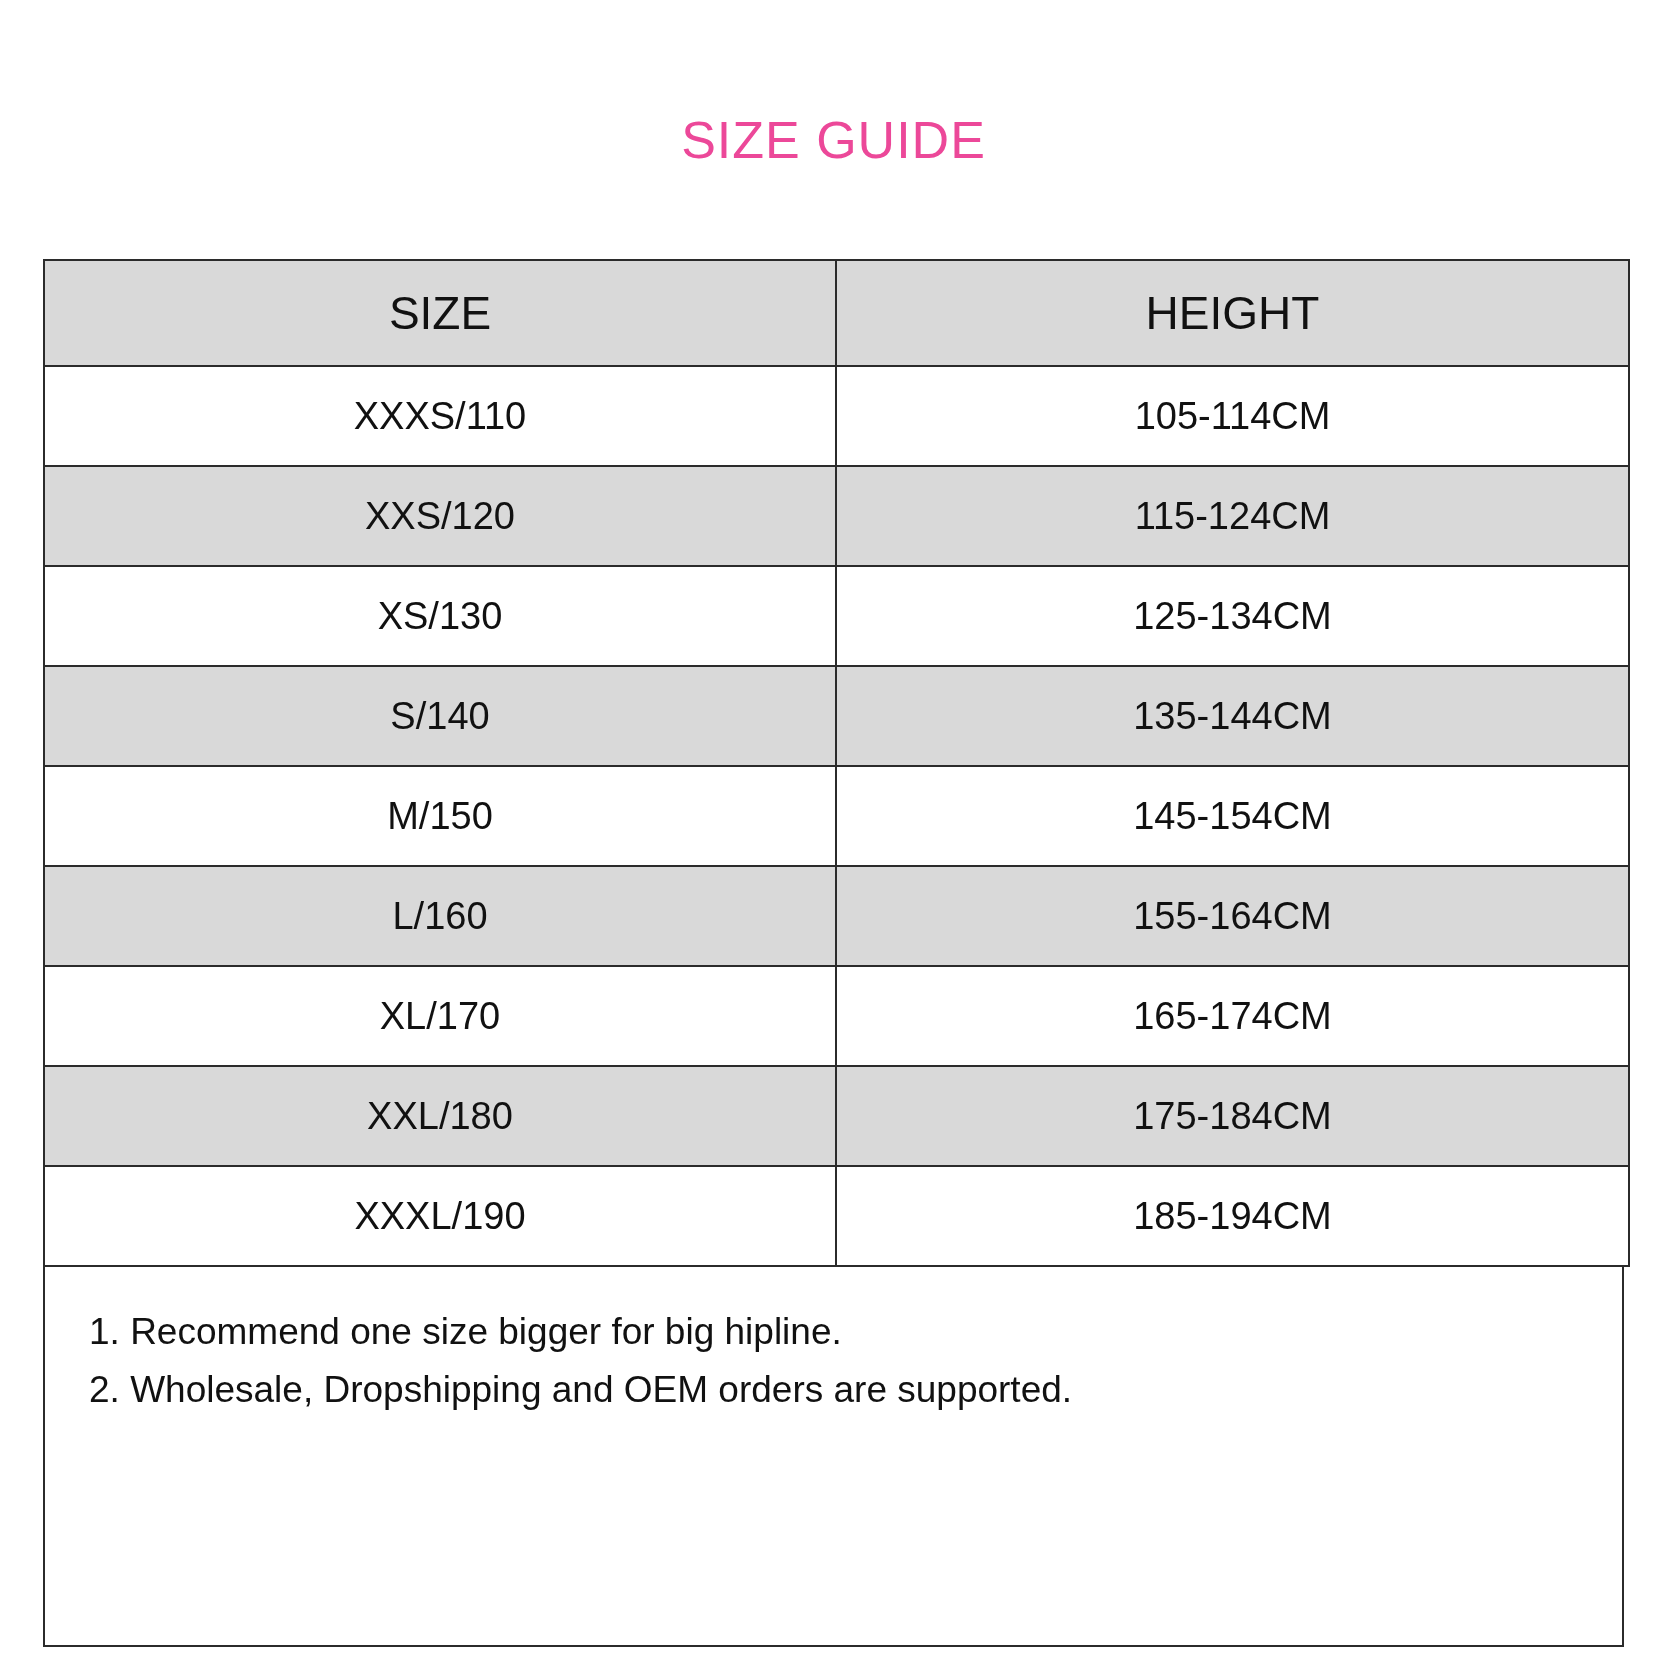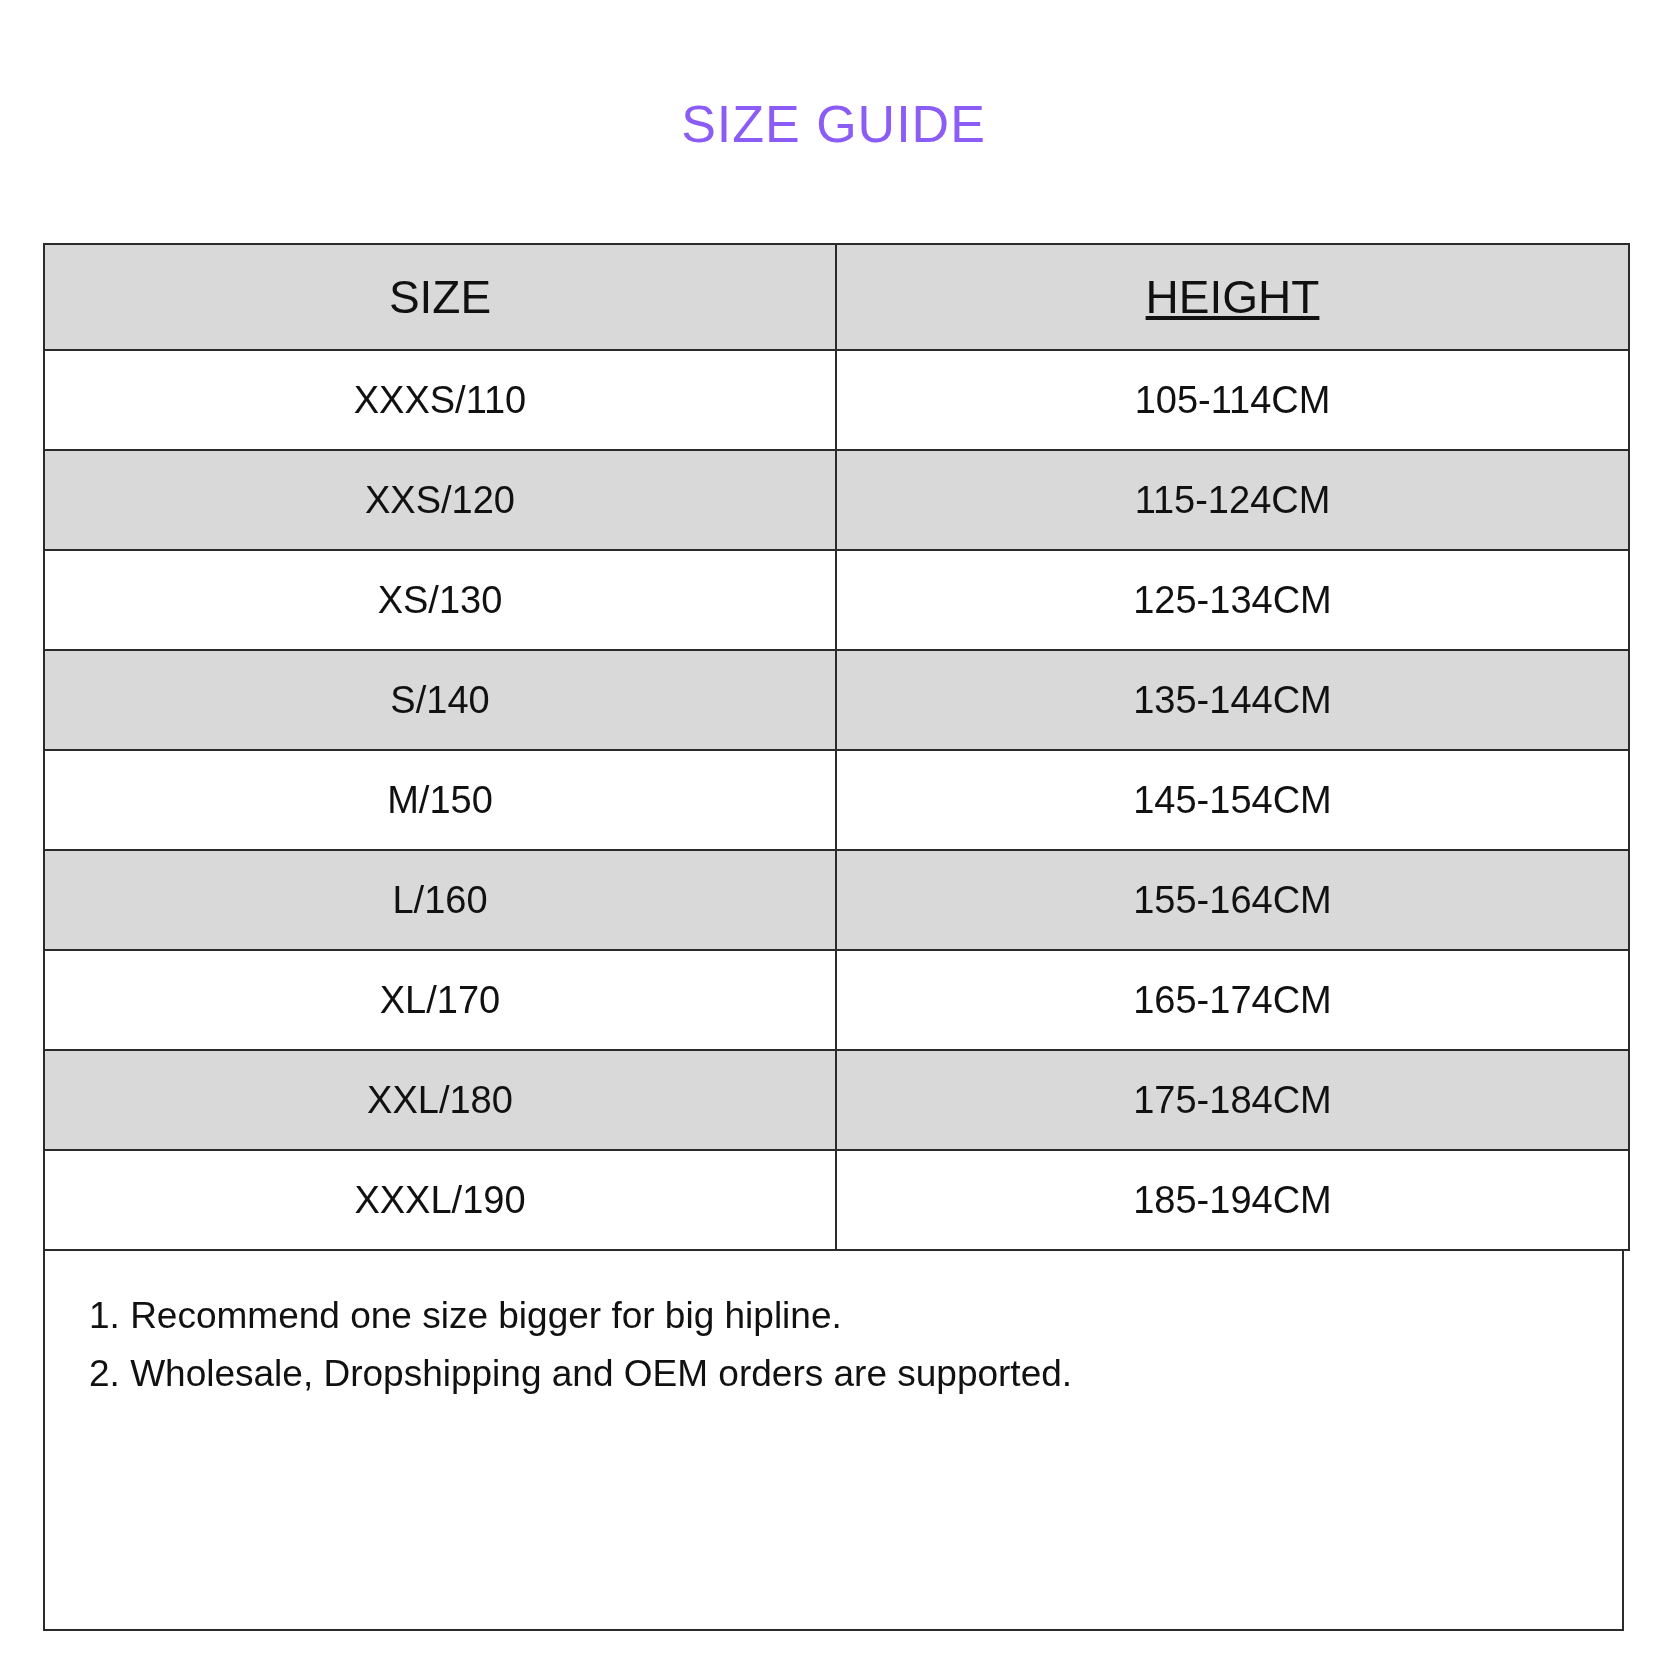--- a/index.html
+++ b/index.html
@@ -20,22 +20,22 @@
     height: 1667px;
     box-sizing: border-box;
     padding: 0;
     position: relative;
   }
   .title {
     text-align: center;
     font-size: 52px;
     font-weight: 400;
     letter-spacing: 1px;
-    color: #8b5cf6;
-    margin: 0;
+    color: #ec4899;
+    margin: 16px;
     padding-top: 96px;
     padding-bottom: 0;
     line-height: 1.1;
   }
   .table-wrap {
     position: absolute;
     left: 43px;
     top: 243px;
     width: 1581px;
   }
@@ -58,21 +58,21 @@
     font-size: 46px;
     height: 104px;
     background: #d9d9d9;
     font-weight: 400;
   }
   table.size-table td {
     font-size: 38px;
     margin-left: 14px;
   }
   .col-size { width: 790px; }
-  .col-height { width: 791px; text-decoration: underline; }
+  .col-height { width: 791px; }
   tr.shade td { background: #d9d9d9; }
   tr.plain td { background: #ffffff; }
 
   .notice-cell {
     border: 2px solid #2b2b2b;
     border-top: none;
     background: #ffffff;
     height: 380px;
     padding: 36px 0 0 44px;
     box-sizing: border-box;

